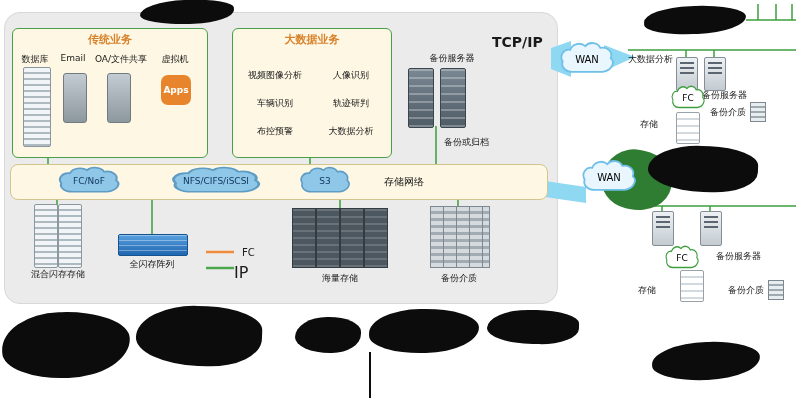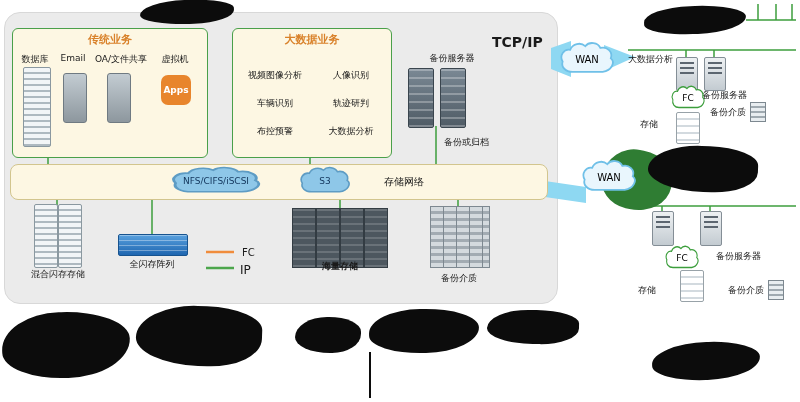--- a/index.html
+++ b/index.html
@@ -102,20 +102,26 @@
   </div>
 
   <div class="lbl b abs" style="left:492px;top:34px;">TCP/IP</div>
 
   <div class="lbl c abs" style="left:420px;top:52px;width:64px;">备份服务器</div>
   <div class="server-dark abs" style="left:408px;top:68px;width:24px;height:58px;"></div>
   <div class="server-dark abs" style="left:440px;top:68px;width:24px;height:58px;"></div>
   <div class="lbl abs" style="left:444px;top:136px;">备份或归档</div>
 
   <div class="band abs" style="left:10px;top:164px;width:536px;height:34px;"></div>
+  <div class="cloud cloud-blue abs" style="left:56px;top:165px;width:66px;height:32px;">
+    <svg viewBox="0 0 100 62" preserveAspectRatio="none">
+      <path d="M77 52 H25 C13 52 5 44 8 35 C2 26 10 14 21 16 C25 6 39 3 47 10 C54 2 69 4 73 13 C85 10 95 20 91 30 C99 36 93 50 77 52 Z"></path>
+    </svg>
+    <span>FC/NoF</span>
+  </div>
   <div class="cloud cloud-blue abs" style="left:168px;top:165px;width:96px;height:32px;">
     <svg viewBox="0 0 100 62" preserveAspectRatio="none">
       <path d="M77 52 H25 C13 52 5 44 8 35 C2 26 10 14 21 16 C25 6 39 3 47 10 C54 2 69 4 73 13 C85 10 95 20 91 30 C99 36 93 50 77 52 Z"></path>
     </svg>
     <span>NFS/CIFS/iSCSI</span>
   </div>
   <div class="cloud cloud-blue abs" style="left:298px;top:165px;width:54px;height:32px;">
     <svg viewBox="0 0 100 62" preserveAspectRatio="none">
       <path d="M77 52 H25 C13 52 5 44 8 35 C2 26 10 14 21 16 C25 6 39 3 47 10 C54 2 69 4 73 13 C85 10 95 20 91 30 C99 36 93 50 77 52 Z"></path>
     </svg>
@@ -124,27 +130,27 @@
   <div class="lbl abs" style="left:384px;top:175px;font-size:10px;">存储网络</div>
 
   <div class="rack-light abs" style="left:34px;top:204px;width:22px;height:62px;"></div>
   <div class="rack-light abs" style="left:58px;top:204px;width:22px;height:62px;"></div>
   <div class="lbl c abs" style="left:14px;top:268px;width:88px;">混合闪存存储</div>
 
   <div class="flash-array abs" style="left:118px;top:234px;width:68px;height:20px;"></div>
   <div class="lbl c abs" style="left:118px;top:258px;width:68px;">全闪存阵列</div>
 
   <div class="lbl abs" style="left:242px;top:247px;font-size:10px;">FC</div>
-  <div class="lbl abs" style="left:240px;top:263px;font-size:12px;">IP</div>
+  <div class="lbl abs" style="left:234px;top:263px;font-size:16px;">IP</div>
 
   <div class="mass-rack abs" style="left:292px;top:208px;width:22px;height:58px;"></div>
   <div class="mass-rack abs" style="left:316px;top:208px;width:22px;height:58px;"></div>
   <div class="mass-rack abs" style="left:340px;top:208px;width:22px;height:58px;"></div>
   <div class="mass-rack abs" style="left:364px;top:208px;width:22px;height:58px;"></div>
-  <div class="lbl c abs" style="left:300px;top:260px;width:80px;font-weight:bold;">海量存储</div>
+  <div class="lbl c abs" style="left:300px;top:272px;width:80px;">海量存储</div>
 
   <div class="media-box abs" style="left:430px;top:206px;width:58px;height:60px;"></div>
   <div class="lbl c abs" style="left:430px;top:272px;width:58px;">备份介质</div>
 
   <div class="cloud cloud-wan abs" style="left:558px;top:40px;width:58px;height:38px;">
     <svg viewBox="0 0 100 62" preserveAspectRatio="none">
       <path d="M77 52 H25 C13 52 5 44 8 35 C2 26 10 14 21 16 C25 6 39 3 47 10 C54 2 69 4 73 13 C85 10 95 20 91 30 C99 36 93 50 77 52 Z"></path>
     </svg>
     <span>WAN</span>
   </div>

